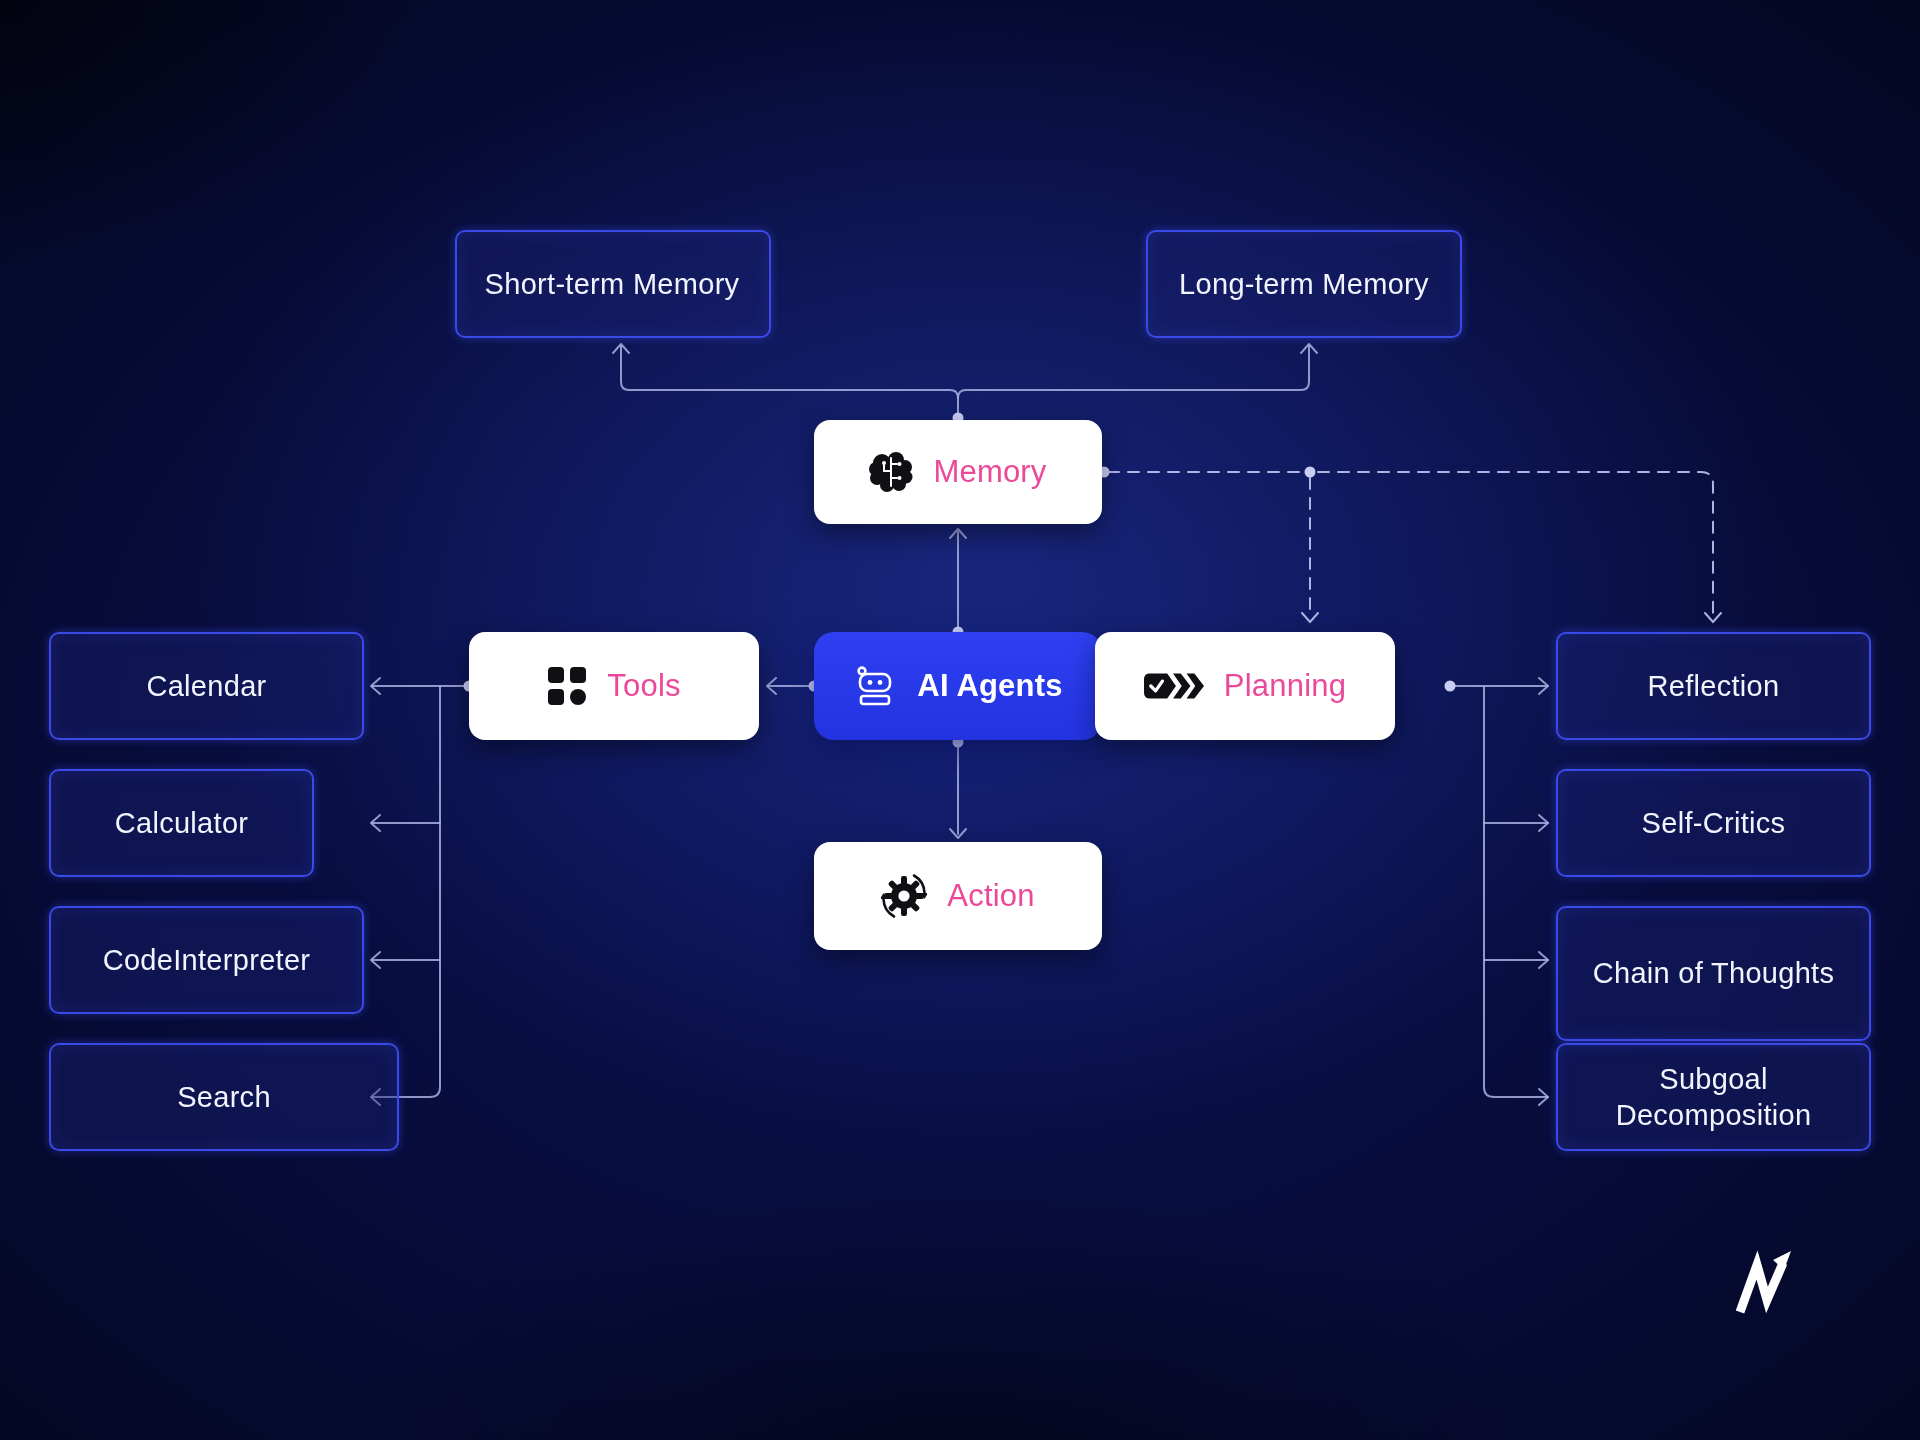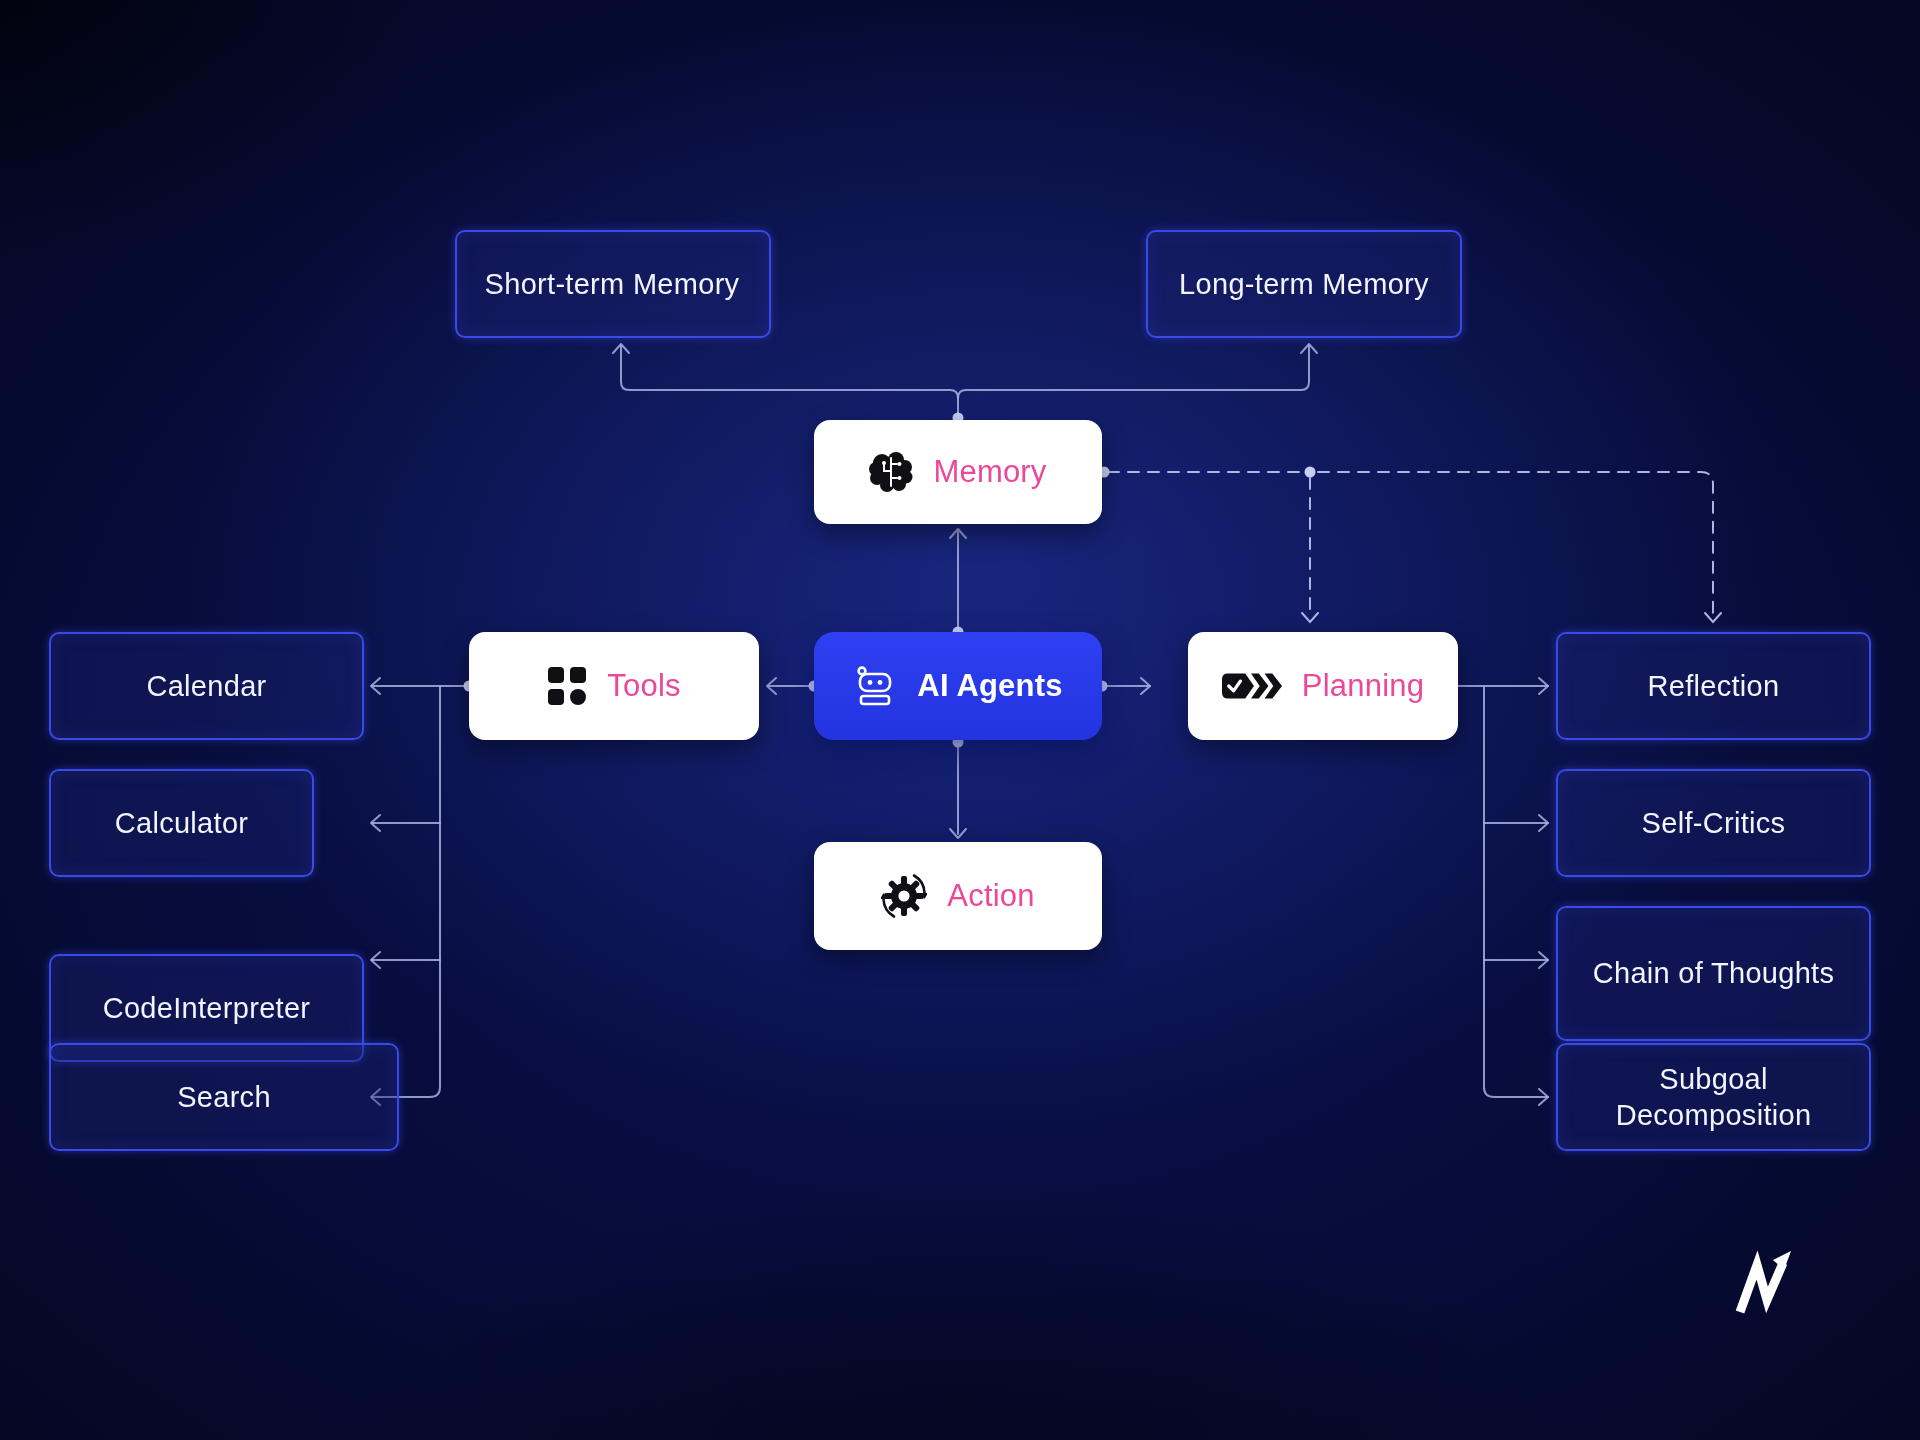--- a/index.html
+++ b/index.html
@@ -161,21 +161,21 @@
         </g>
         <g fill="#ffffff">
           <circle cx="17" cy="17.5" r="2.4"></circle>
             <circle cx="27" cy="17.5" r="2.4"></circle>
         </g>
       </svg>
     </span>
     <span>AI Agents</span>
   </div>
 
-  <div class="card" style="left:1188px;top:632px;width:270px;height:108px;text-align:right;">
+  <div class="card" style="left:1095px;top:632px;width:300px;height:108px;text-align:right;">
     <span class="icon">
       <svg width="60" height="30" viewBox="0 0 62 30">
         <g fill="#101014">
           <path d="M6 2 L24 2 L33 15 L24 28 L6 28 Q0 28 0 22 L0 8 Q0 2 6 2 Z"></path>
           <polygon points="30,2 38,2 48,15 38,28 30,28 39,15"></polygon>
           <polygon points="44,2 52,2 62,15 52,28 44,28 53,15"></polygon>
         </g>
         <polyline points="7,15 12,20 19,10" stroke="#ffffff" stroke-width="3.4" fill="none" stroke-linecap="round" stroke-linejoin="round"></polyline>
       </svg>
     </span>
@@ -225,21 +225,21 @@
     </span>
     <span>Action</span>
   </div>
 
   <div class="node" style="left:49px;top:632px;width:315px;height:108px;">
     <span>Calendar</span>
   </div>
   <div class="node" style="left:49px;top:769px;width:265px;height:108px;">
     <span>Calculator</span>
   </div>
-  <div class="node" style="left:49px;top:906px;width:315px;height:108px;margin-top:48px;">
+  <div class="node" style="left:49px;top:906px;width:315px;height:108px;">
     <span>CodeInterpreter</span>
   </div>
   <div class="node" style="left:49px;top:1043px;width:350px;height:108px;">
     <span>Search</span>
   </div>
 
   <div class="node" style="left:1556px;top:632px;width:315px;height:108px;">
     <span>Reflection</span>
   </div>
   <div class="node" style="left:1556px;top:769px;width:315px;height:108px;">

